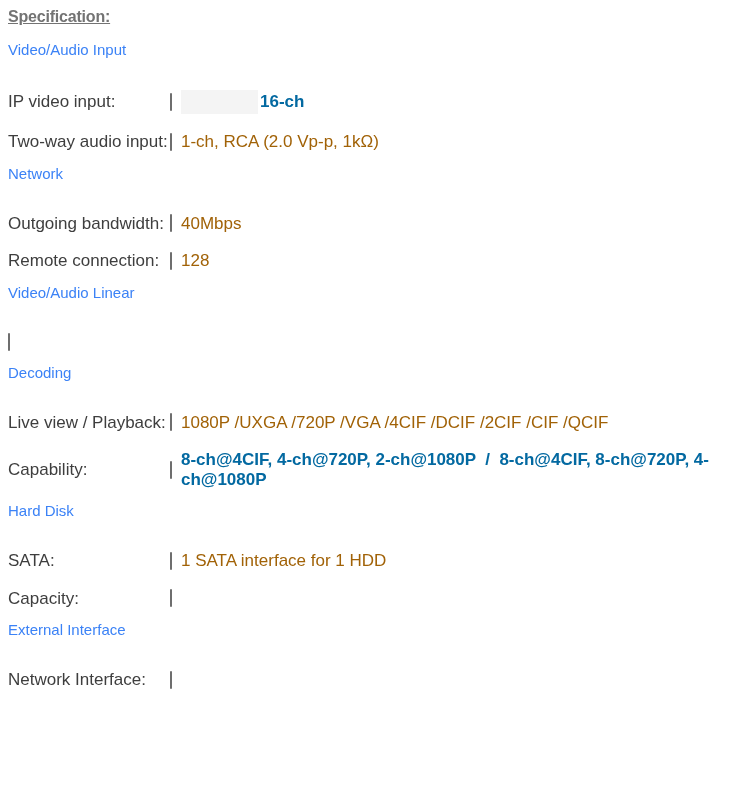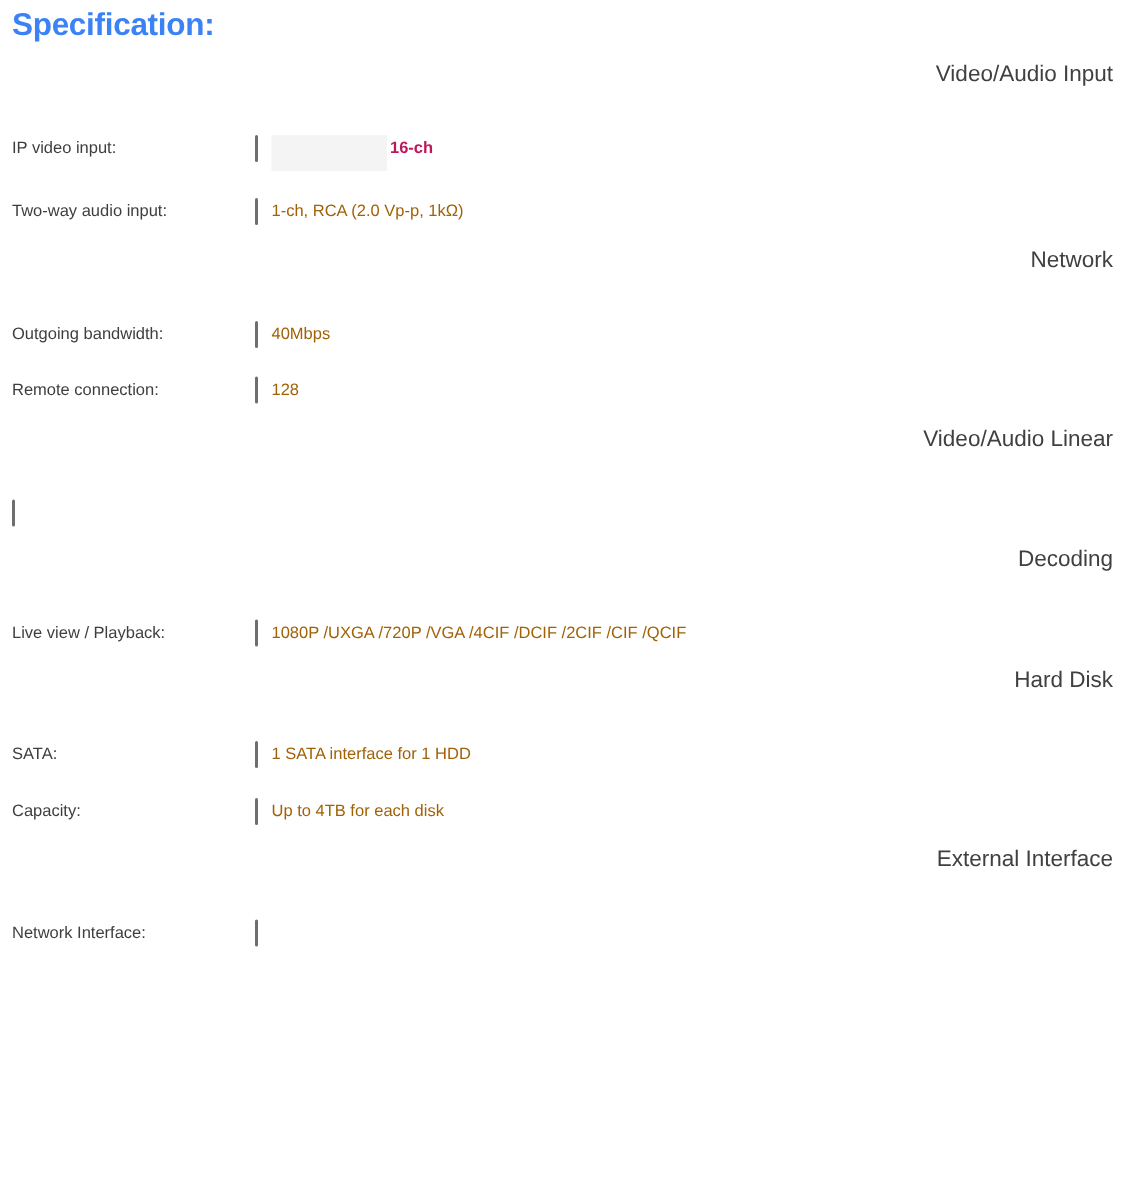--- a/index.html
+++ b/index.html
@@ -13,39 +13,39 @@
     color: #3e3e3e;
     -webkit-font-smoothing: antialiased;
   }
   .page {
     width: 734px;
     padding: 4px 8px 6px 8px;
     box-sizing: content-box;
     overflow: hidden;
   }
   .page-title {
-    font-size: 21px;
+    font-size: 16px;
     line-height: 26px;
     font-weight: 700;
-    color: #3b82f6;
+    color: #737373;
     margin: 0 0 10px 0;
     letter-spacing: -0.2px;
+    text-decoration: underline;
   }
   .section-heading {
     font-size: 15px;
     line-height: 19px;
     margin: 3px 0 22px 0;
-    color: #404040;
-    text-align: right;
+    color: #3b82f6;
   }
   .spec-row {
     display: flex;
-    align-items: flex-start;
+    align-items: center;
     padding: 9px 0;
-    font-size: 11px;
+    font-size: 17px;
     line-height: 19.5px;
   }
   .spec-label {
     flex: 0 0 162px;
     color: #3e3e3e;
   }
   .pipe {
     flex: 0 0 auto;
     width: 2px;
     height: 18px;
@@ -59,21 +59,21 @@
     height: 24px;
     background: var(--hl-color, #f4f4f4);
     margin-right: 2px;
   }
   .spec-value {
     white-space: pre-wrap;
     color: #a16207;
   }
   .spec-value.bold {
     font-weight: 700;
-    color: #be185d;
+    color: #0369a1;
   }
 </style>
 </head>
 <body style="--hl-color: #f4f4f4;">
 
 <div class="page">
   <h1 class="page-title">Specification:</h1>
   <div id="sections">
       <div class="section">
         <div class="section-heading">Video/Audio Input</div>
@@ -108,32 +108,36 @@
           <span class="pipe"></span>
         </div>
       </div>
       <div class="section">
         <div class="section-heading">Decoding</div>
         <div class="spec-row">
           <div class="spec-label">Live view / Playback:</div>
           <span class="pipe"></span>
           <div class="spec-value">1080P /UXGA /720P /VGA /4CIF /DCIF /2CIF /CIF /QCIF</div>
         </div>
+        <div class="spec-row">
+          <div class="spec-label">Capability:</div>
+          <span class="pipe"></span>
+          <div class="spec-value bold">8-ch@4CIF, 4-ch@720P, 2-ch@1080P  /  8-ch@4CIF, 8-ch@720P, 4-ch@1080P</div>
+        </div>
       </div>
       <div class="section">
         <div class="section-heading">Hard Disk</div>
         <div class="spec-row">
           <div class="spec-label">SATA:</div>
           <span class="pipe"></span>
           <div class="spec-value">1 SATA interface for 1 HDD</div>
         </div>
         <div class="spec-row">
           <div class="spec-label">Capacity:</div>
           <span class="pipe"></span>
-          <div class="spec-value">Up to 4TB for each disk</div>
         </div>
       </div>
       <div class="section">
         <div class="section-heading">External Interface</div>
         <div class="spec-row">
           <div class="spec-label">Network Interface:</div>
           <span class="pipe"></span>
         </div>
       </div>
     </div>

